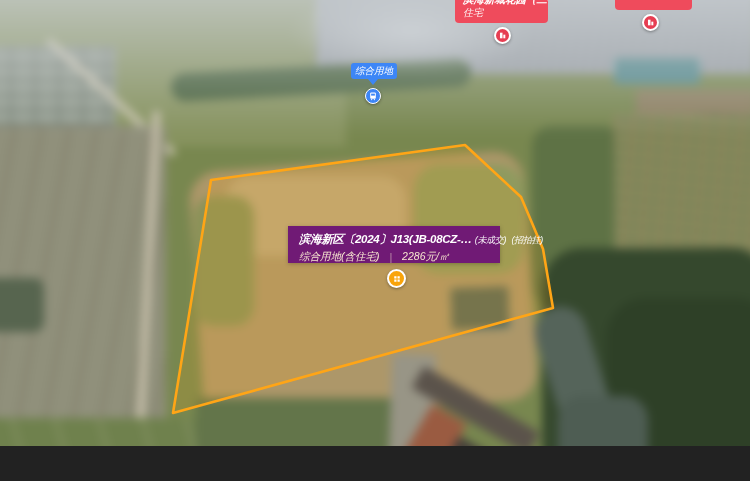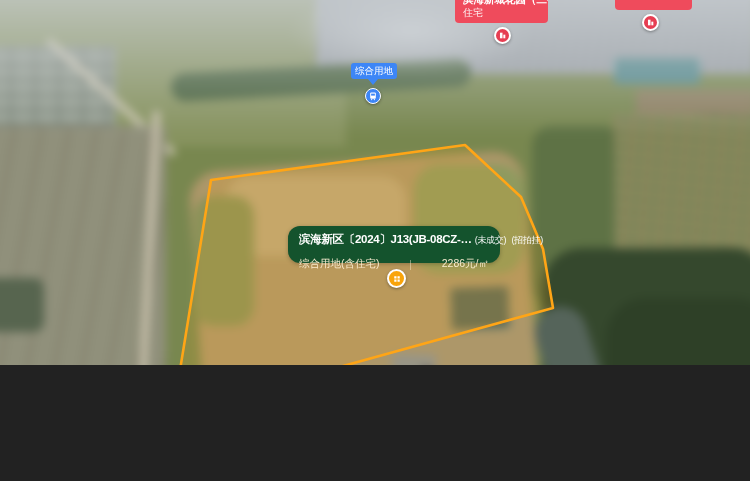--- a/index.html
+++ b/index.html
@@ -1,17 +1,17 @@
 <!DOCTYPE html>
 <html><head>
 <meta charset="utf-8">
 <style>
   html,body{margin:0;padding:0;background:#222;}
-  .stage{position:relative;width:750px;height:365px;overflow:hidden;
-         font-family:"Liberation Sans","DejaVu Sans",sans-serif;background:#78874f;}
+  .stage{position:relative;width:750px;height:446px;overflow:hidden;
+         font-family:"Liberation Sans","DejaVu Sans",sans-serif;background:#78874f;font-style:italic;}
   .photo,.blur-layer{position:absolute;inset:0;}
   .blur-layer{filter:blur(5px);inset:-14px;}
   .blur-layer div{position:absolute;}
 
   
   .b-base{left:0;top:0;right:0;bottom:0;background:#78874f;}
   .b-topfields{left:0;top:0;width:360px;height:160px;background:#87935f;}
   .b-ponds{left:0;top:60px;width:130px;height:80px;background:#97a093;
     background-image:repeating-linear-gradient(0deg,rgba(60,70,60,.55) 0 2px,transparent 2px 15px),
                      repeating-linear-gradient(90deg,rgba(60,70,60,.45) 0 2px,transparent 2px 24px);}
@@ -65,27 +65,27 @@
   .poi-label .l2{font-size:10px;color:rgba(255,255,255,.92);display:block;}
   .poi-a{left:455px;top:-11px;height:34px;}
   .poi-b{left:615px;top:-24px;height:34px;width:77px;}
   .tail-a{left:39px;top:33px;border-top:6px solid #EF4B5C;}
   .tail-b{left:30px;top:33px;border-top:6px solid #EF4B5C;}
 
   .road-bubble{left:351px;top:63px;background:#3D86F6;padding:2px 4px;font-size:9.5px;line-height:12px;white-space:nowrap;border-radius:3px;}
   .road-bubble .tail{left:17px;top:16px;border-top:6px solid #3D86F6;}
 
   .parcel-card{position:absolute;left:288px;top:226px;width:212px;height:37px;z-index:6;
-    background:#14532d;border-radius:12px;box-sizing:border-box;padding:6px 11px 5px;
+    background:#701a75;border-radius:0;box-sizing:border-box;padding:6px 11px 5px;
     box-shadow:0 1px 4px rgba(0,0,0,.25);color:#fff;}
   .card-row1{display:flex;align-items:baseline;white-space:nowrap;}
   .card-title{font-size:11.5px;font-weight:bold;letter-spacing:-.3px;}
   .card-badges{margin-left:auto;font-size:9px;color:rgba(255,255,255,.95);letter-spacing:-.3px;}
   .card-badges span{margin-left:3px;}
-  .card-row2{display:flex;align-items:center;margin-top:10px;font-size:10.5px;color:rgba(255,241,213,.95);white-space:nowrap;justify-content:space-between;}
+  .card-row2{display:flex;align-items:center;margin-top:3px;font-size:10.5px;color:rgba(255,241,213,.95);white-space:nowrap;}
   .card-div{margin:0 10px;opacity:.55;font-size:10px;}
 
   .pin-a{left:494px;top:27px;}
   .pin-b{left:642px;top:14px;}
   .pin-road{left:365px;top:88px;}
   .pin-parcel{left:387px;top:269px;z-index:6;}
 </style>
 </head>
 <body>
 

